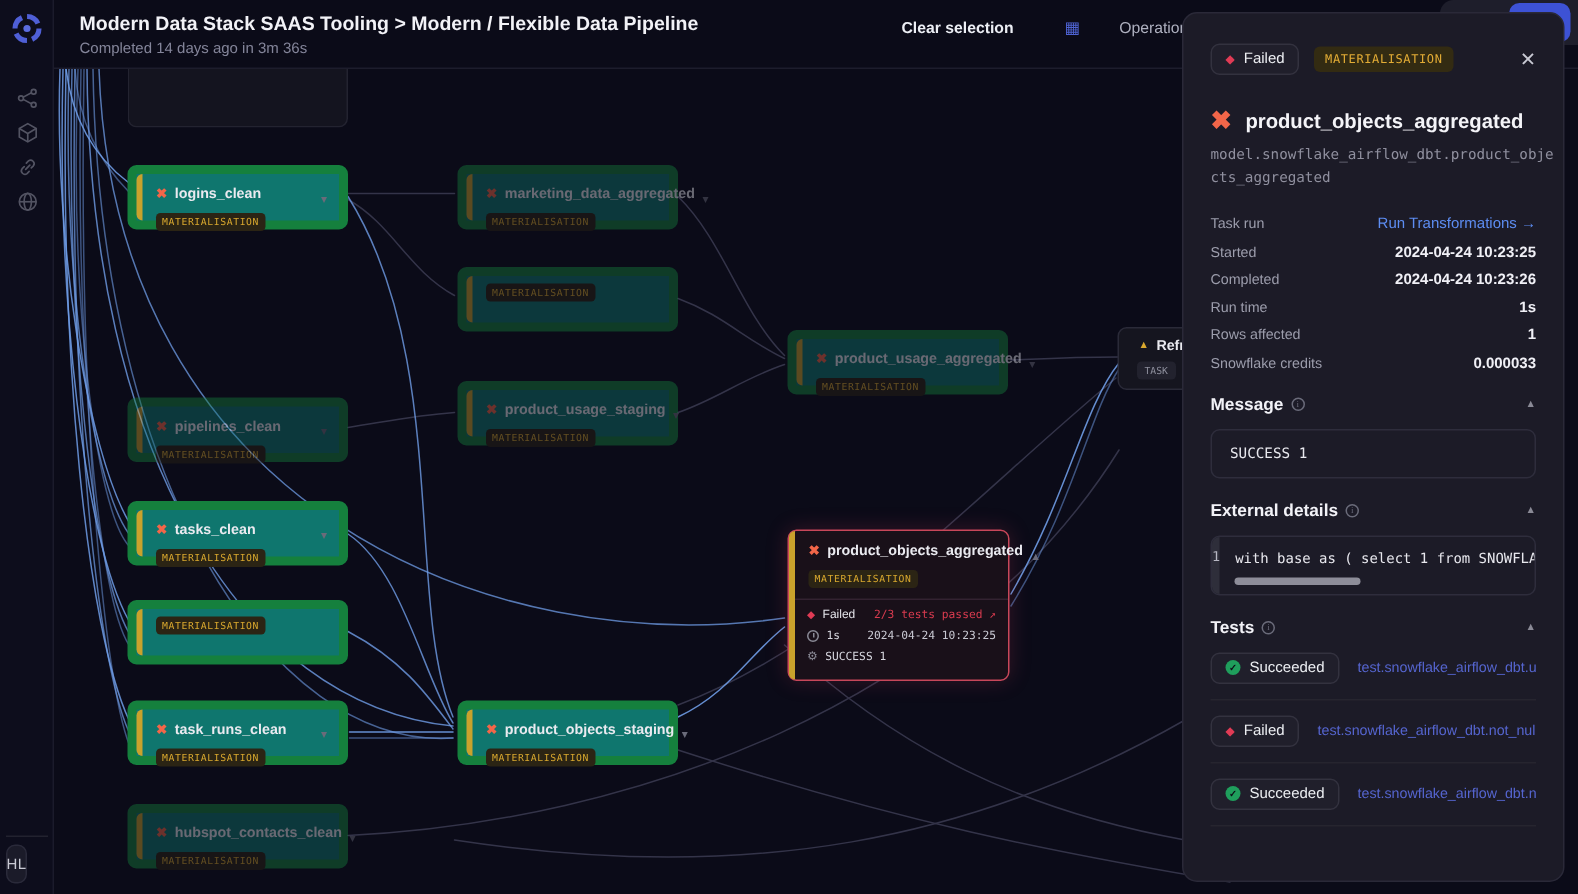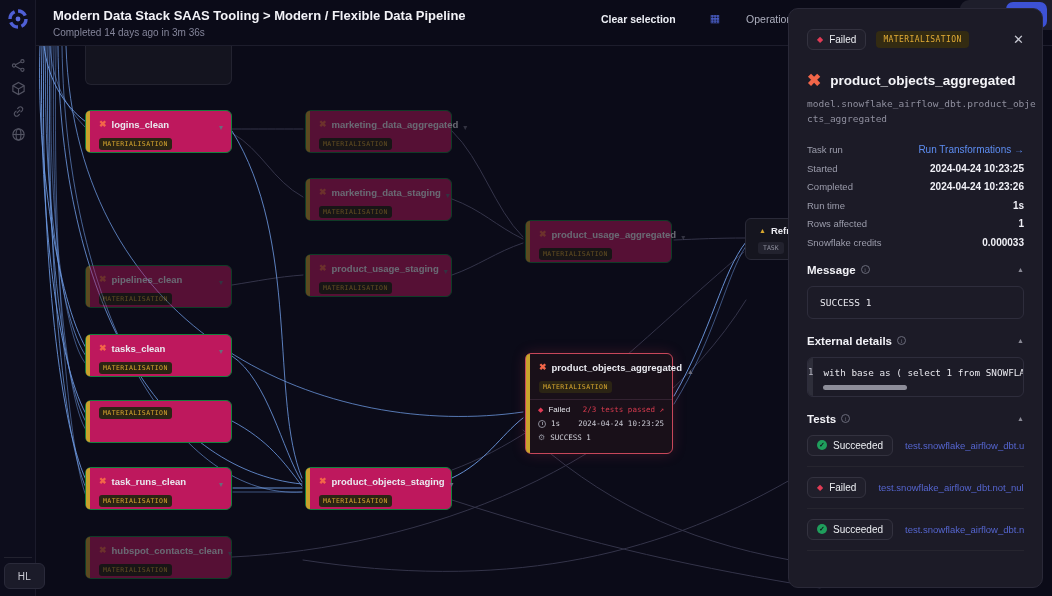--- a/index.html
+++ b/index.html
@@ -9,41 +9,41 @@
     font-family:"Liberation Sans", sans-serif;
     color:#e8e8ee;
     position:relative;
   }
   
   .sidebar { position:absolute; left:0; top:0; bottom:0; width:36px; background:#0d0d1c; border-right:1px solid #1b1b2b; z-index:6; }
   .logo { position:absolute; left:7px; top:8px; width:22px; height:22px; }
   .side-icons { position:absolute; left:0; top:58px; width:36px; display:flex; flex-direction:column; align-items:center; gap:8px; }
   .side-icon { width:15px; height:15px; opacity:.75; cursor:pointer; }
   .side-div { position:absolute; left:4px; bottom:38px; width:28px; border-top:1px solid #22222f; }
-  .avatar { position:absolute; left:4px; bottom:7px; width:41px; height:26px; background:#1b1b29; border:1px solid #2a2a3a; border-radius:6px; display:flex; align-items:center; justify-content:center; font-size:10px; color:#c9cad4; letter-spacing:.3px; }
+  .avatar { position:absolute; left:4px; bottom:7px; width:14px; height:26px; background:#1b1b29; border:1px solid #2a2a3a; border-radius:6px; display:flex; align-items:center; justify-content:center; font-size:10px; color:#c9cad4; letter-spacing:.3px; }
   
   .header { position:absolute; left:36px; top:0; right:0; height:46px; border-bottom:1px solid #1d1d2c; z-index:3; background:transparent; }
   .h-title { position:absolute; left:17px; top:8px; font-size:13px; font-weight:bold; color:#f2f2f7; white-space:nowrap; }
   .h-sub { position:absolute; left:17px; top:27px; font-size:10px; color:#84859a; }
   .h-right { position:absolute; left:565px; top:12px; display:flex; align-items:center; gap:26px; }
   .clear-sel { font-size:10.5px; font-weight:bold; color:#eceef4; cursor:pointer; margin-right:8px; }
   .ops-icon { color:#4e63d2; font-size:11px; }
   .ops-icon::before { content:"▦"; }
   .h-gray { font-size:10.5px; color:#aeb0bf; }
   .dot-sep { color:#8a8b9a; font-size:10px; }
   .check-circ { width:11px; height:11px; border-radius:50%; background:#1f9e5c; color:#0b0b16; font-size:7.5px; display:inline-flex; align-items:center; justify-content:center; font-weight:bold; }
   .check-circ::before { content:"✓"; }
   
   .btn-ghost { position:absolute; left:960px; top:0px; width:160px; height:30px; background:#1e1e2b; border-radius:9px; z-index:2; }
   .btn-primary { position:absolute; left:1006px; top:2px; width:41px; height:26px; background:#3d52d5; border-radius:7px; z-index:2; }
   
   .edges { position:absolute; left:0; top:0; z-index:1; }
   .edges path { fill:none; stroke-linecap:round; }
   
-  .node { position:absolute; width:147px; height:43px; background:#be185d; border:1px solid #15803d; border-radius:6px; z-index:2; cursor:pointer; }
+  .node { position:absolute; width:147px; height:43px; background:#0f766e; border:6px solid #15803d; border-radius:6px; z-index:2; cursor:pointer; }
   .node .bar { position:absolute; left:0; top:0; bottom:0; width:4px; background:#c9a22c; border-radius:5px 0 0 5px; }
   .nrow { display:flex; align-items:center; gap:5px; padding:6px 8px 0 13px; }
   .dbt { color:#f26649; font-size:9px; font-weight:bold; line-height:1; }
   .dbt::before { content:"✖"; }
   .nlabel { color:#eaeaf0; font-size:9.5px; font-weight:bold; white-space:nowrap; }
   .chev { margin-left:auto; color:#6a6b7a; font-size:8px; margin-top:6px; }
   .chev::before { content:"▾"; }
   .mat { display:inline-block; margin:4px 0 0 13px; background:#2b2414; color:#d9a82e; font-family:"DejaVu Sans Mono", monospace; font-size:6.5px; letter-spacing:.4px; padding:2px 4px; border-radius:3px; }
   .dim { opacity:.42; }
   .partial-node { position:absolute; left:85px; top:46px; width:147px; height:39px; background:#14141f; border:1px solid #232330; border-top:none; border-radius:0 0 6px 6px; z-index:2; }
@@ -224,25 +224,20 @@
   <div class="nrow">
       <span class="dbt"></span>
       <span class="nlabel">marketing_data_aggregated</span>
       <span class="chev"></span>
     </div>
   <span class="mat">MATERIALISATION</span>
 </div>
 
 <div class="node dim" style="left:305px; top:178px;">
   <span class="bar"></span>
-  <div class="nrow">
-      <span class="dbt"></span>
-      <span class="nlabel">marketing_data_staging</span>
-      <span class="chev"></span>
-    </div>
   <span class="mat">MATERIALISATION</span>
 </div>
 
 <div class="node dim" style="left:525px; top:220px;">
   <span class="bar"></span>
   <div class="nrow">
       <span class="dbt"></span>
       <span class="nlabel">product_usage_aggregated</span>
       <span class="chev"></span>
     </div>

